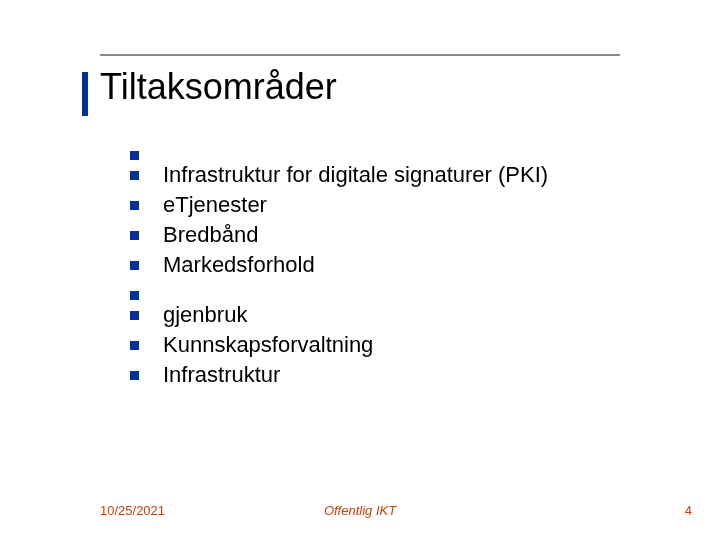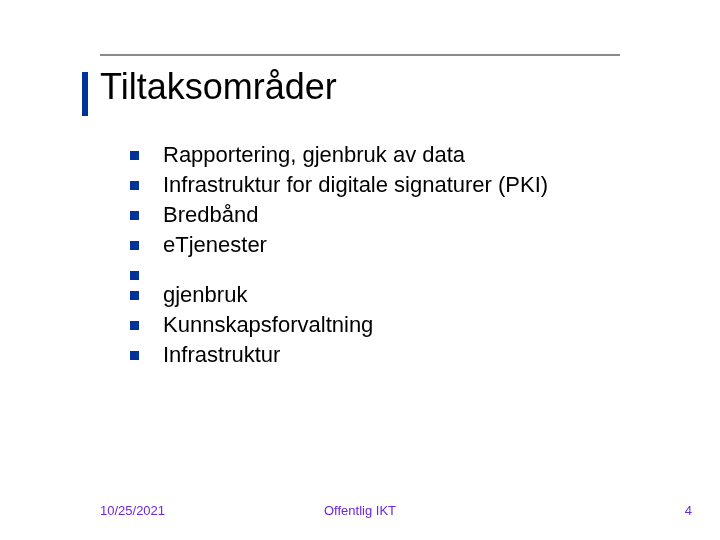--- a/index.html
+++ b/index.html
@@ -63,65 +63,69 @@
     flex: 0 0 auto;
   }
   .footer {
     position: absolute;
     left: 0;
     bottom: 22px;
     width: 720px;
     height: 20px;
     font-family: Arial, Helvetica, sans-serif;
     font-size: 13px;
-    color: #6d28d9;
+    color: #c2410c;
   }
   .footer-date {
     position: absolute;
     left: 100px;
     bottom: 0;
   }
   .footer-center {
     position: absolute;
     left: 0;
     right: 0;
     bottom: 0;
     text-align: center;
+    font-style: italic;
   }
   .footer-num {
     position: absolute;
     right: 28px;
     bottom: 0;
   }
 </style>
 </head>
 <body>
 
 <div class="slide">
 
   <div class="title-rule"></div>
   <div class="title-accent"></div>
   <div class="title-text">Tiltaksområder</div>
 
   <div class="body">
     <div class="item">
       <span class="bullet"></span>
-      <span>Rapportering, gjenbruk av data</span>
     </div>
     <div class="item">
       <span class="bullet"></span>
       <span>Infrastruktur for digitale signaturer (PKI)</span>
     </div>
     <div class="item">
       <span class="bullet"></span>
+      <span>eTjenester</span>
+    </div>
+    <div class="item">
+      <span class="bullet"></span>
       <span>Bredbånd</span>
     </div>
     <div class="item">
       <span class="bullet"></span>
-      <span>eTjenester</span>
+      <span>Markedsforhold</span>
     </div>
     <div class="item">
       <span class="bullet"></span>
     </div>
     <div class="item">
       <span class="bullet"></span>
       <span>gjenbruk</span>
     </div>
     <div class="item">
       <span class="bullet"></span>

